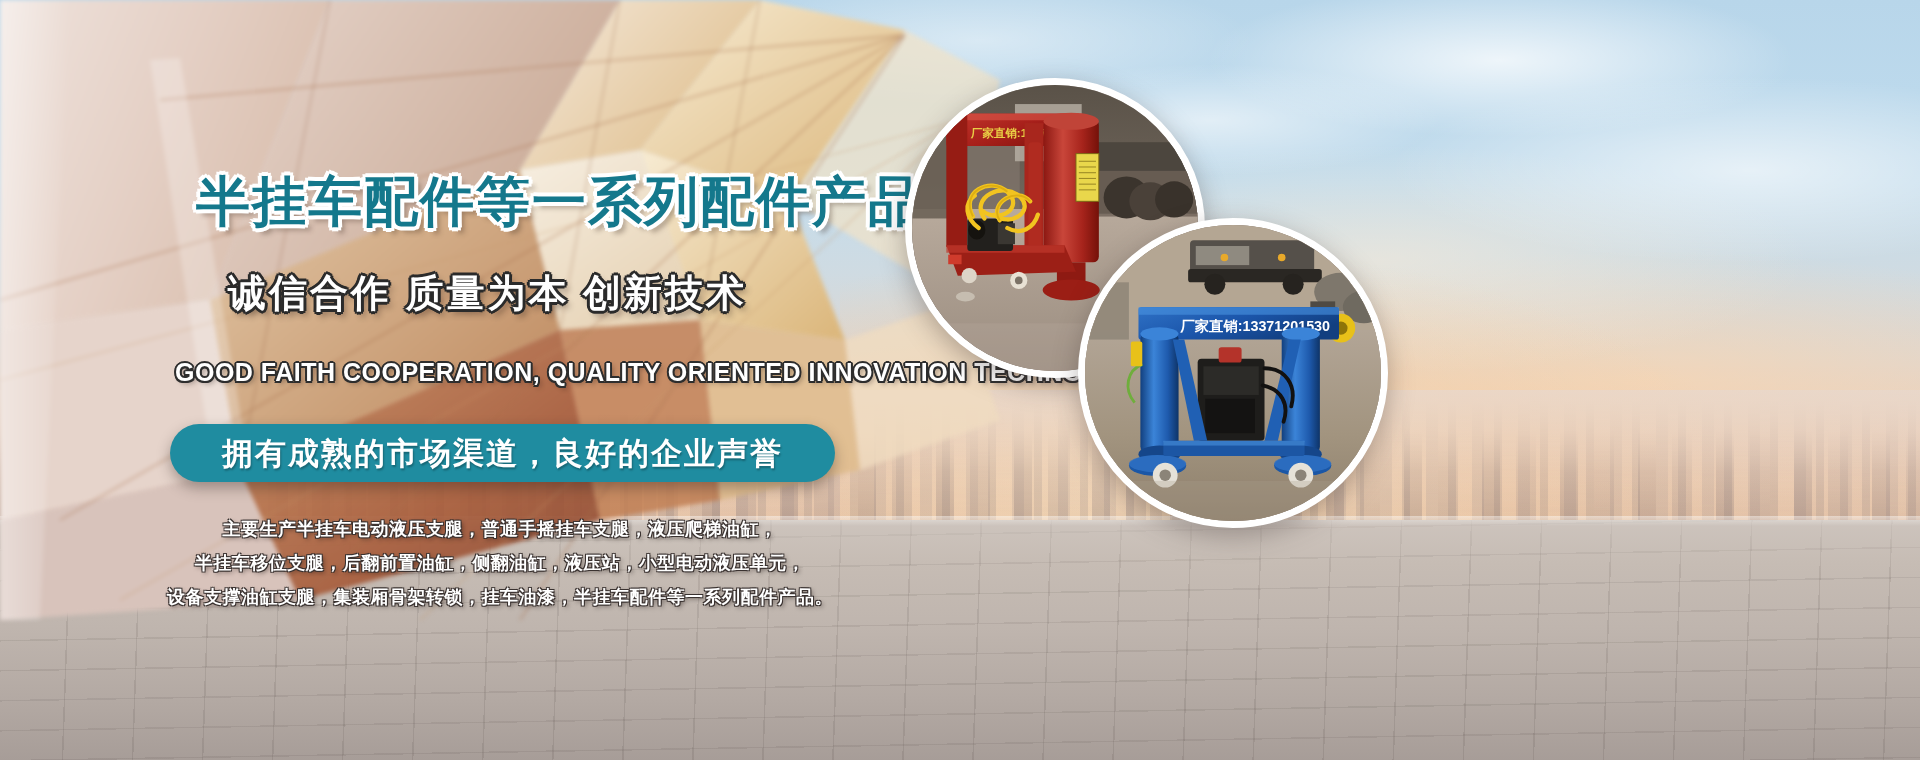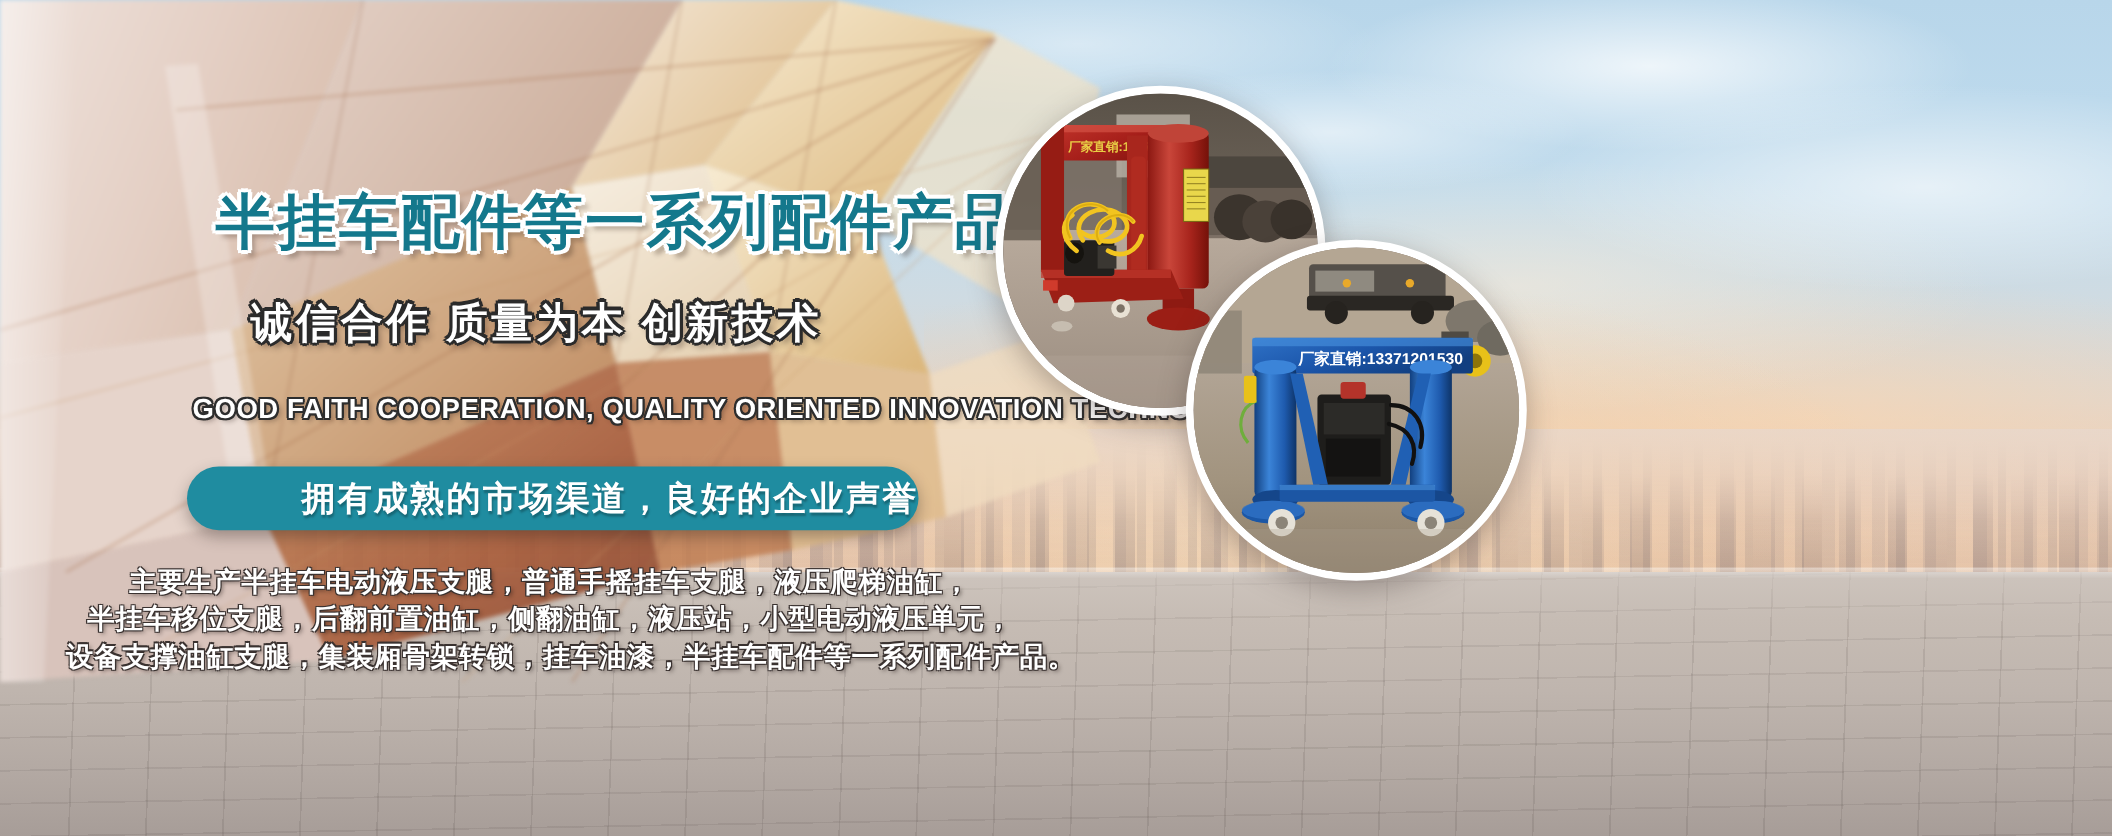--- a/index.html
+++ b/index.html
@@ -140,34 +140,34 @@
       -1.5px 1.5px 0 #2e2e2e, 1.5px 1.5px 0 #2e2e2e,
       -2px 0 0 #2e2e2e, 2px 0 0 #2e2e2e, 0 -2px 0 #2e2e2e, 0 2px 0 #2e2e2e,
       3px 3px 5px rgba(40,25,20,.4);
   }
 
   .pill {
     position:absolute; left:170px; top:424px;
     width:665px; height:58px; border-radius:29px;
     background:#1f8ca0;
     box-shadow:0 6px 14px rgba(40,30,25,.35);
-    display:flex; align-items:center; justify-content:flex-end;
+    display:flex; align-items:center; justify-content:center;
   }
   .pill-label {
     font-size:31px; font-weight:bold; color:#ffffff; letter-spacing:2px;
     white-space:nowrap; line-height:1;
     text-shadow:1px 2px 2px rgba(0,0,0,.28);
   }
 
   .desc {
     position:absolute; left:60px; top:512px; width:880px;
     text-align:center;
   }
   .desc p {
-    font-size:25px; line-height:34px; color:#ffffff; font-weight:bold;
+    font-size:18px; line-height:34px; color:#ffffff; font-weight:bold;
     letter-spacing:.5px; white-space:nowrap;
     text-shadow:
       -1px -1px 0 #3a3230, 1px -1px 0 #3a3230, -1px 1px 0 #3a3230, 1px 1px 0 #3a3230,
       2px 2px 4px rgba(30,20,18,.55);
   }
 
   
   .photo-circle {
     position:absolute; border-radius:50%;
     border:7px solid #ffffff; overflow:hidden;

